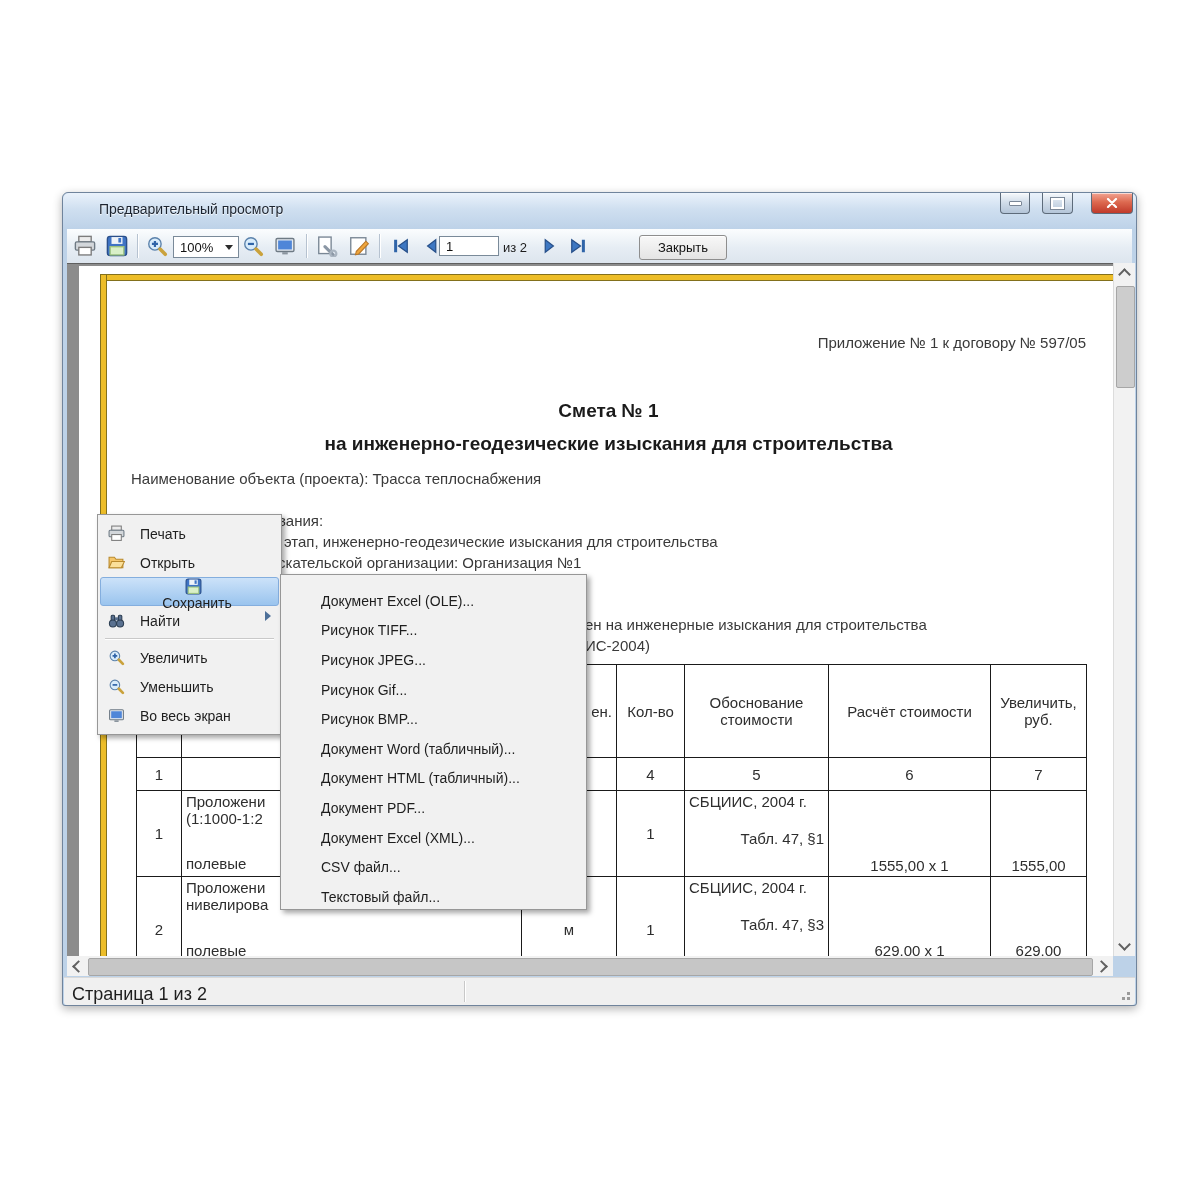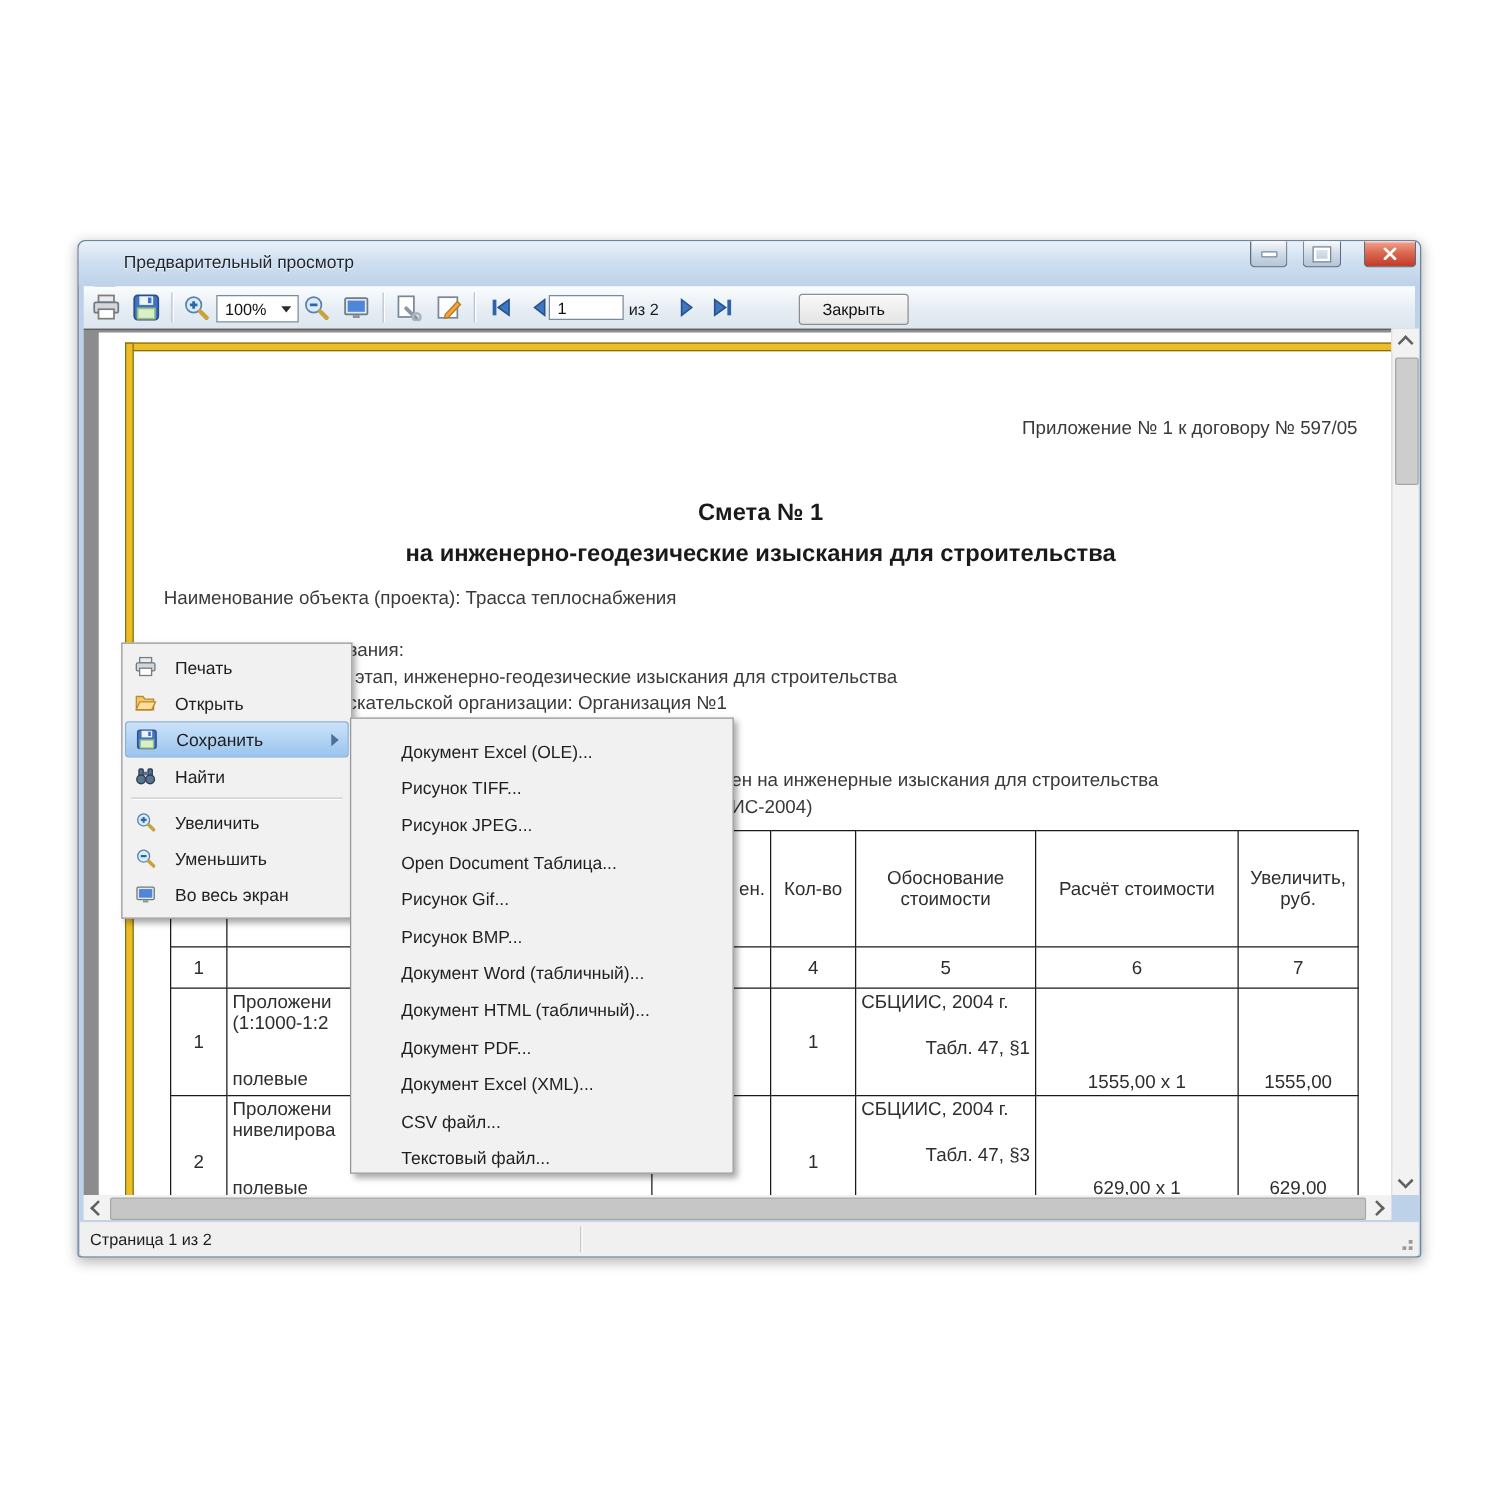--- a/index.html
+++ b/index.html
@@ -45,42 +45,42 @@
   td.desc-cell{vertical-align:top;position:relative;}
   td.bot{vertical-align:bottom;text-align:center;padding-bottom:5px;}
   .desc-bottom{position:absolute;bottom:4px;left:4px;}
   .basis-line2{margin-top:20px;text-align:right;}
 
   
   .menu{left:97px;top:514px;width:183px;background:#f1f1f1;border:1px solid #979797;box-shadow:3px 3px 5px rgba(0,0,0,.35);padding:4px 0;z-index:20;}
   .menu-item{height:29px;display:flex;align-items:center;margin:0 2px;cursor:pointer;}
   .menu-item .mi{width:18px;height:18px;margin-left:7px;display:flex;align-items:center;justify-content:center;}
   .menu-item .ml{margin-left:15px;font-size:14px;color:#1e1e1e;white-space:nowrap;}
-  .menu-item.selected{background:linear-gradient(#cce2f9,#9ac4ee);border:1px solid #84aede;border-radius:3px;height:27px;}
+  .menu-item.selected{background:linear-gradient(#cce2f9,#9ac4ee);border:1px solid #84aede;border-radius:3px;height:27px;flex-direction:column;}
   .menu-sep{height:1px;background:#c9c9c9;border-bottom:1px solid #fff;margin:3px 7px;}
   .sub-arrow{margin-left:auto;margin-right:7px;width:0;height:0;border-top:5px solid transparent;border-bottom:5px solid transparent;border-left:6px solid #4d7099;}
 
   
   .submenu{left:280px;top:574px;width:305px;background:#f1f1f1;border:1px solid #979797;box-shadow:3px 3px 5px rgba(0,0,0,.35);padding:4px 0;z-index:21;}
   .submenu .menu-item{height:29.6px;}
   .submenu .ml{margin-left:38px;margin-top:14px;}
 
   
   .vscroll{left:1050px;top:70px;width:21px;height:693px;background:#f2f2f2;border-left:1px solid #dcdcdc;z-index:5;}
   .hscroll{left:4px;top:763px;width:1046px;height:20px;background:#f2f2f2;z-index:5;}
   .sbtn{display:flex;align-items:center;justify-content:center;background:#f2f2f2;cursor:pointer;}
   .chev{width:7px;height:7px;border-left:2px solid #606060;border-bottom:2px solid #606060;}
   .chev.up{transform:rotate(135deg);margin-top:3px;}
   .chev.down{transform:rotate(-45deg);margin-bottom:3px;}
   .chev.left{transform:rotate(45deg);margin-left:3px;}
   .chev.right{transform:rotate(-135deg);margin-right:3px;}
   .vthumb{left:2px;top:23px;width:17px;height:100px;background:#cdcdcd;border:1px solid #a6a6a6;border-radius:2px;cursor:grab;}
   .hthumb{left:21px;top:2px;width:1003px;height:16px;background:#c6c6c6;border:1px solid #a6a6a6;border-radius:2px;cursor:grab;}
   .statusbar{left:1px;top:784px;width:1071px;height:27px;background:#f0f0f0;border-top:1px solid #d9d9d9;border-radius:0 0 3px 3px;}
-  .status-text{left:8px;top:6px;font-size:13px;color:#1e1e1e;}
+  .status-text{left:8px;top:6px;font-size:18px;color:#1e1e1e;}
   .status-sep{left:400px;top:3px;width:1px;height:21px;background:#c8c8c8;box-shadow:1px 0 0 #fff;}
   .grip{right:4px;bottom:4px;width:13px;height:13px;cursor:nwse-resize;}
 </style>
 </head>
 <body>
 
 <div class="abs app-window">
 
   <div class="abs title-bar">
     <div class="abs app-icon">СМ</div>
@@ -375,23 +375,20 @@
   <div class="menu-item">
       <span class="ml">Документ Excel (OLE)...</span>
     </div>
   <div class="menu-item">
       <span class="ml">Рисунок TIFF...</span>
     </div>
   <div class="menu-item">
       <span class="ml">Рисунок JPEG...</span>
     </div>
   <div class="menu-item">
-      <span class="ml">Open Document Таблица...</span>
-    </div>
-  <div class="menu-item">
       <span class="ml">Рисунок Gif...</span>
     </div>
   <div class="menu-item">
       <span class="ml">Рисунок BMP...</span>
     </div>
   <div class="menu-item">
       <span class="ml">Документ Word (табличный)...</span>
     </div>
   <div class="menu-item">
       <span class="ml">Документ HTML (табличный)...</span>

